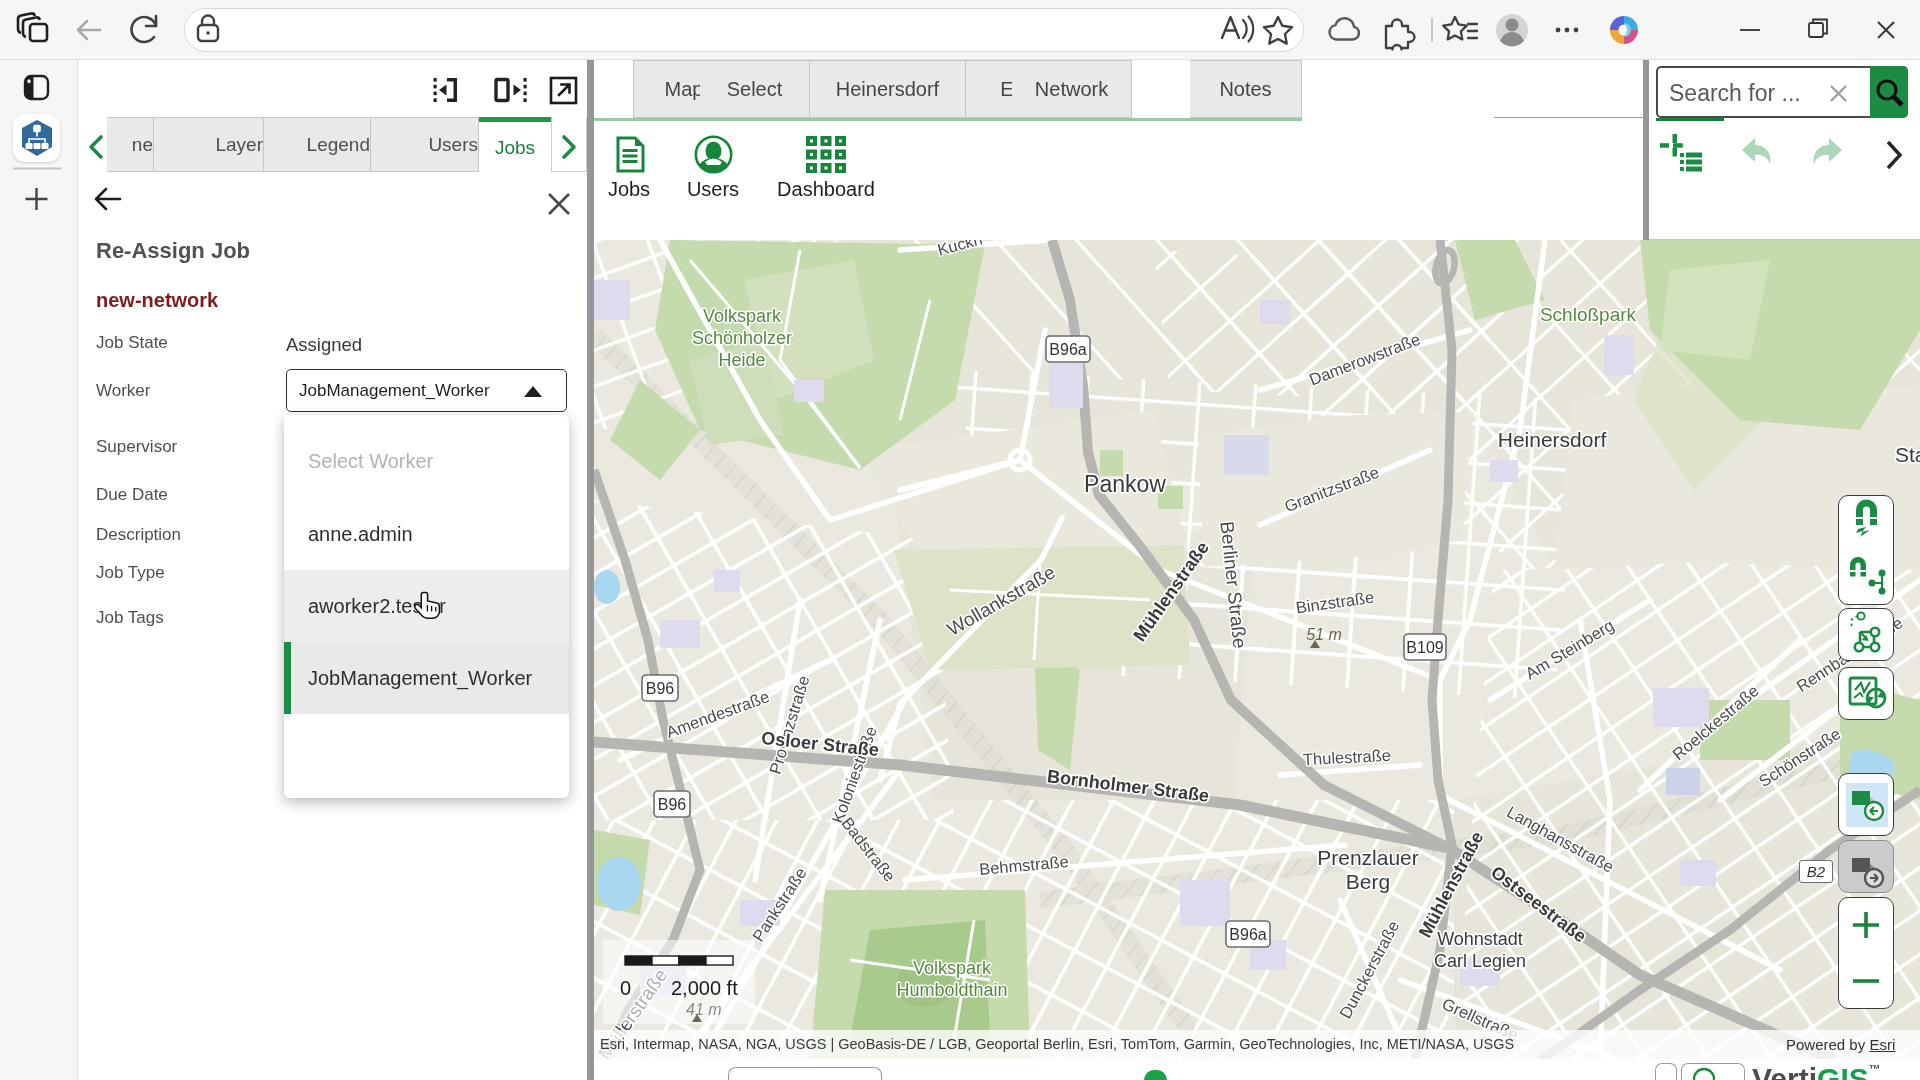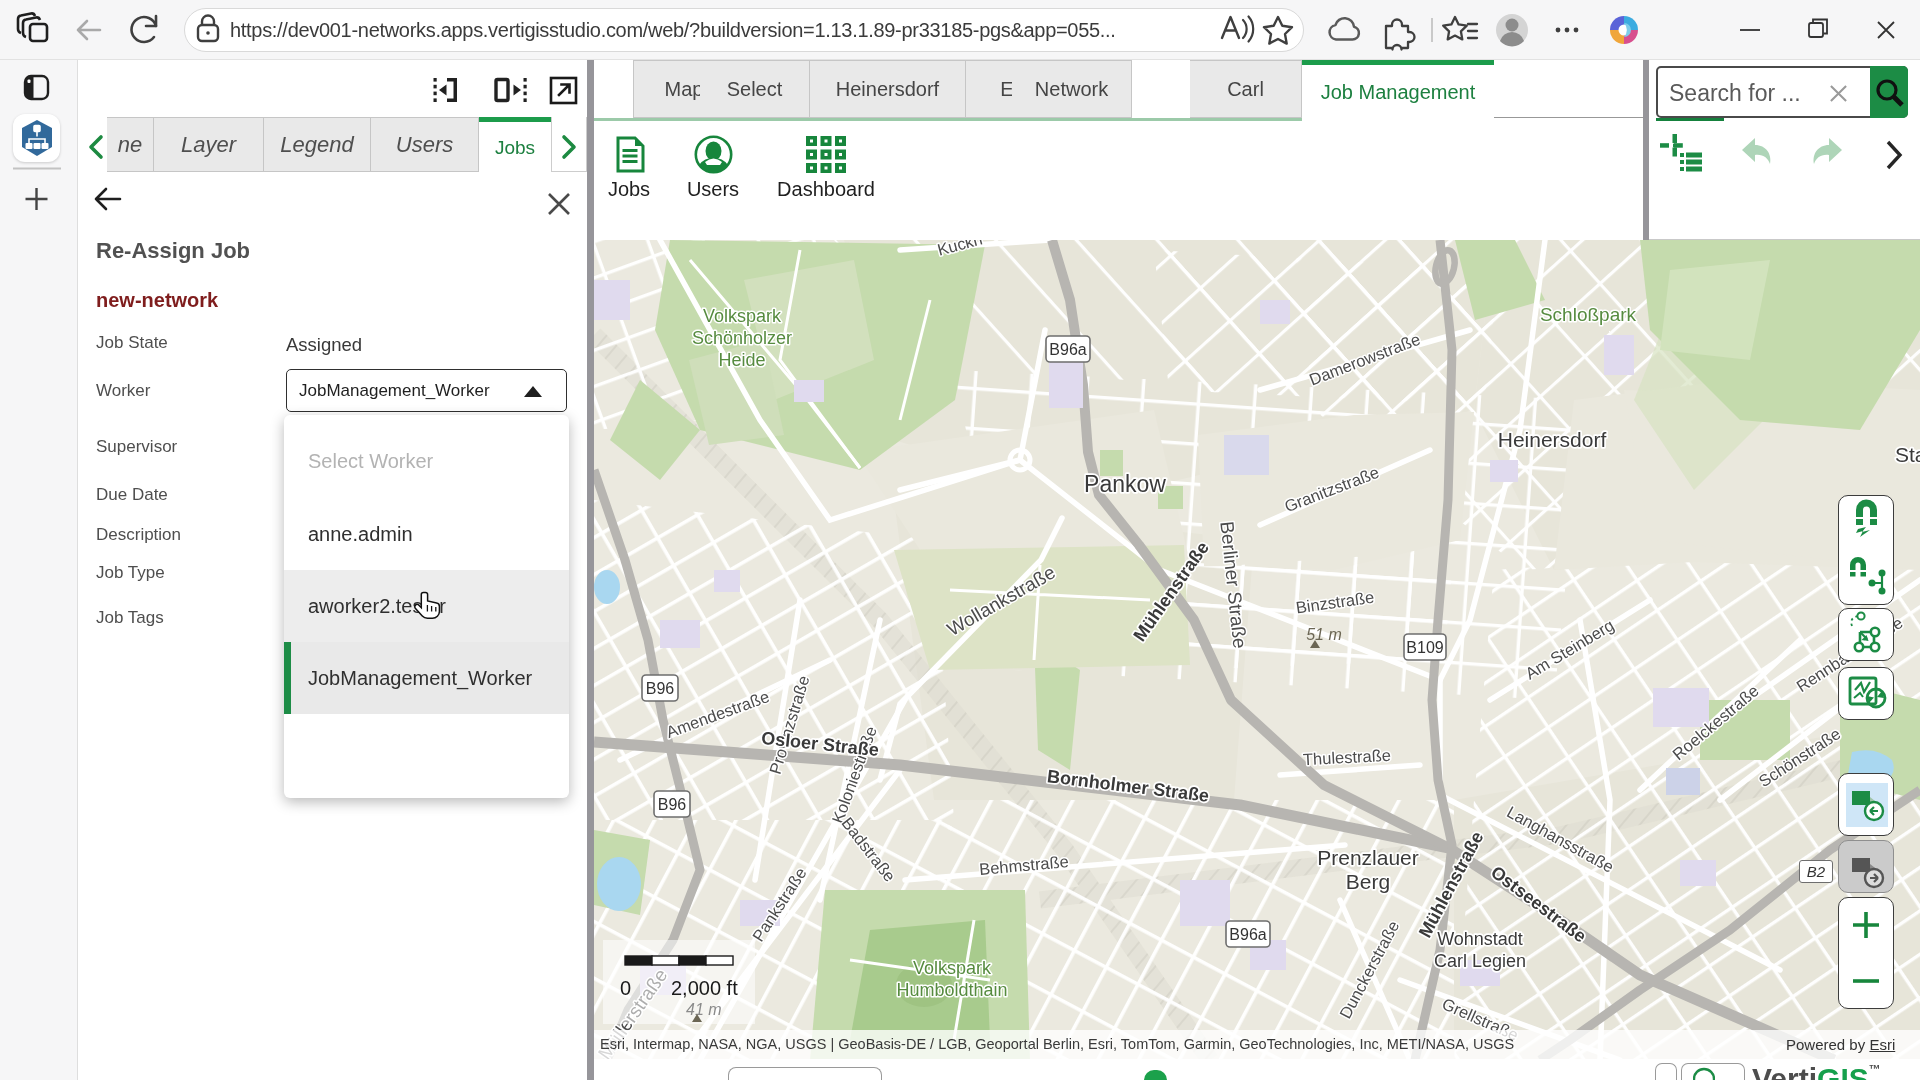--- a/index.html
+++ b/index.html
@@ -8,21 +8,21 @@
   #stage { position:relative; width:1920px; height:1080px; }
   
   #topbar { left:0; top:0; width:1920px; height:60px; background:#f6f6f7; border-bottom:1px solid #e2e2e2;}
   #addr { left:184px; top:8px; width:1120px; height:44px; background:#fff; border:1px solid #d9d9d9; border-radius:22px; }
   #urltxt { left:230px; top:19px; font-size:20px; color:#3b3b3b; letter-spacing:-0.3px; }
   
   #sidebar { left:0; top:60px; width:78px; height:1020px; background:#f6f6f7; border-right:1px solid #dedede; }
   #appcard { left:13px; top:114px; width:47px; height:48px; background:#fff; border-radius:12px; box-shadow:0 1px 3px rgba(0,0,0,0.18); }
   
   #lpanel { left:78px; top:60px; width:509px; height:1020px; background:#fff; }
-  .ptab { top:117px; height:55px; background:#e9e9e9; border:1px solid #c6c6c6; color:#4f4f4f; font-size:22px; text-align:center; line-height:53px;font-style:italic; }
+  .ptab { top:117px; height:55px; background:#e9e9e9; border:1px solid #c6c6c6; color:#4f4f4f; font-size:19px; text-align:right; line-height:53px; }
   
   #split1 { left:587px; top:60px; width:7px; height:1020px; background:#96959a; }
   #split2 { left:1643px; top:60px; width:6px; height:180px; background:#96959a; }
   
   #toolbar { left:594px; top:60px; width:1049px; height:180px; background:#fff; }
   .ttab { top:60px; height:58px; background:#e9e9e9; border:1px solid #c6c6c6; color:#454545; font-size:20px; text-align:center; line-height:56px; position:absolute; }
   
   #rpanel { left:1649px; top:60px; width:271px; height:180px; background:#fff; border-bottom:1px solid #c9c9c9;}
   
   #map { left:594px; top:240px; width:1326px; height:820px; background:#ebe9df; }
@@ -95,21 +95,20 @@
       <path d="M1624 23 a7 7 0 0 1 0 14 a10 10 0 0 0 0-14 z" fill="#7ecdea"></path>
     </g>
 
     <g stroke="#333" stroke-width="1.8" fill="none">
       <path d="M1740 30 h20"></path>
       <rect x="1809" y="23" width="14" height="14" rx="2"></rect>
       <path d="M1813 23 v-3.5 h14 v14 h-3.5"></path>
       <path d="M1878 22 l16 16 M1894 22 l-16 16"></path>
     </g>
   </svg>
-  <div id="urltxt" class="abs">https://dev001-networks.apps.vertigisstudio.com/web/?buildversion=1.13.1.89-pr33185-pgs&amp;app=055...</div>
   <svg class="abs" style="left:190px;top:14px" width="36" height="34" viewBox="0 0 36 34">
     <g fill="none" stroke="#3f3f3f" stroke-width="2.4">
       <rect x="8" y="11" width="20" height="16" rx="4"></rect>
       <path d="M12 11 v-3.5 a6 6 0 0 1 12 0 V11"></path>
       <circle cx="18" cy="19" r="1.8" fill="#3f3f3f" stroke="none"></circle>
     </g>
   </svg>
   <div id="sidebar" class="abs"></div>
   <svg class="abs" style="left:0;top:60px" width="78" height="260" viewBox="0 0 78 260">
 
@@ -205,22 +204,21 @@
     <path d="M9.4 1.5 c-1.2 0-2.1 0.95-2.1 2.1 v13.1 l-2.4-2.5 c-0.95-0.95-2.45-1.05-3.4-0.1 -0.95 0.95-0.95 2.45 0 3.4 l6.8 7.6 c1.35 1.45 3.2 2.2 5.2 2.2 h5.0 c3.8 0 6.9-3.1 6.9-6.9 v-5.0 c0-1.65-1.15-3.1-2.8-3.4 l-9.0-2.1 V3.6 c0-1.15-0.95-2.1-2.2-2.1 z" fill="#fff" stroke="#111" stroke-width="1.5"></path>
     <path d="M13.4 14 v6.5 M17.6 15 v5.5 M21.8 16 v4.5" stroke="#111" stroke-width="1.3" fill="none"></path>
   </svg>
   <div id="split1" class="abs"></div>
   <div id="toolbar" class="abs"></div>
   <div class="abs ttab" style="left:598px;width:102px;margin-left:35px;">Map</div>
   <div class="abs ttab" style="left:700px;width:110px;border-left:none;">Select</div>
   <div class="abs ttab" style="left:810px;width:156px;border-left:none;">Heinersdorf</div>
   <div class="abs ttab" style="left:966px;width:104px;border-left:none;">Edit</div>
   <div class="abs ttab" style="left:1012px;width:120px;border-left:none;">Network</div>
-  <div class="abs ttab" style="left:1190px;width:112px;border-left:none;">Carl</div>
-  <div class="abs" style="left:1302px;top:60px;width:192px;height:58px;background:#fff;color:#1d8040;font-size:20px;text-align:center;line-height:54px;border-top:5px solid #1c9c4b;">Job Management</div>
+  <div class="abs ttab" style="left:1190px;width:112px;border-left:none;">Notes</div>
   <div class="abs" style="left:1494px;top:60px;width:149px;height:58px;background:#fff;border-bottom:1px solid #989898;"></div>
   <div class="abs" style="left:594px;top:118px;width:708px;height:3px;background:#9ccaa9;"></div>
 
   <svg class="abs" style="left:615px;top:136px" width="30" height="37" viewBox="0 0 30 37">
     <path d="M3 2 h17 l8 8 v25 h-25 z" fill="#fff" stroke="#17863c" stroke-width="3"></path>
     <path d="M20 2 l8 8 h-8 z" fill="#17863c"></path>
     <path d="M7.5 14.5 h15 M7.5 20 h15 M7.5 25.5 h15" stroke="#17863c" stroke-width="2.8"></path>
   </svg>
   <div class="abs" style="left:594px;top:178px;width:70px;text-align:center;font-size:20px;color:#1f1f1f;">Jobs</div>
 

